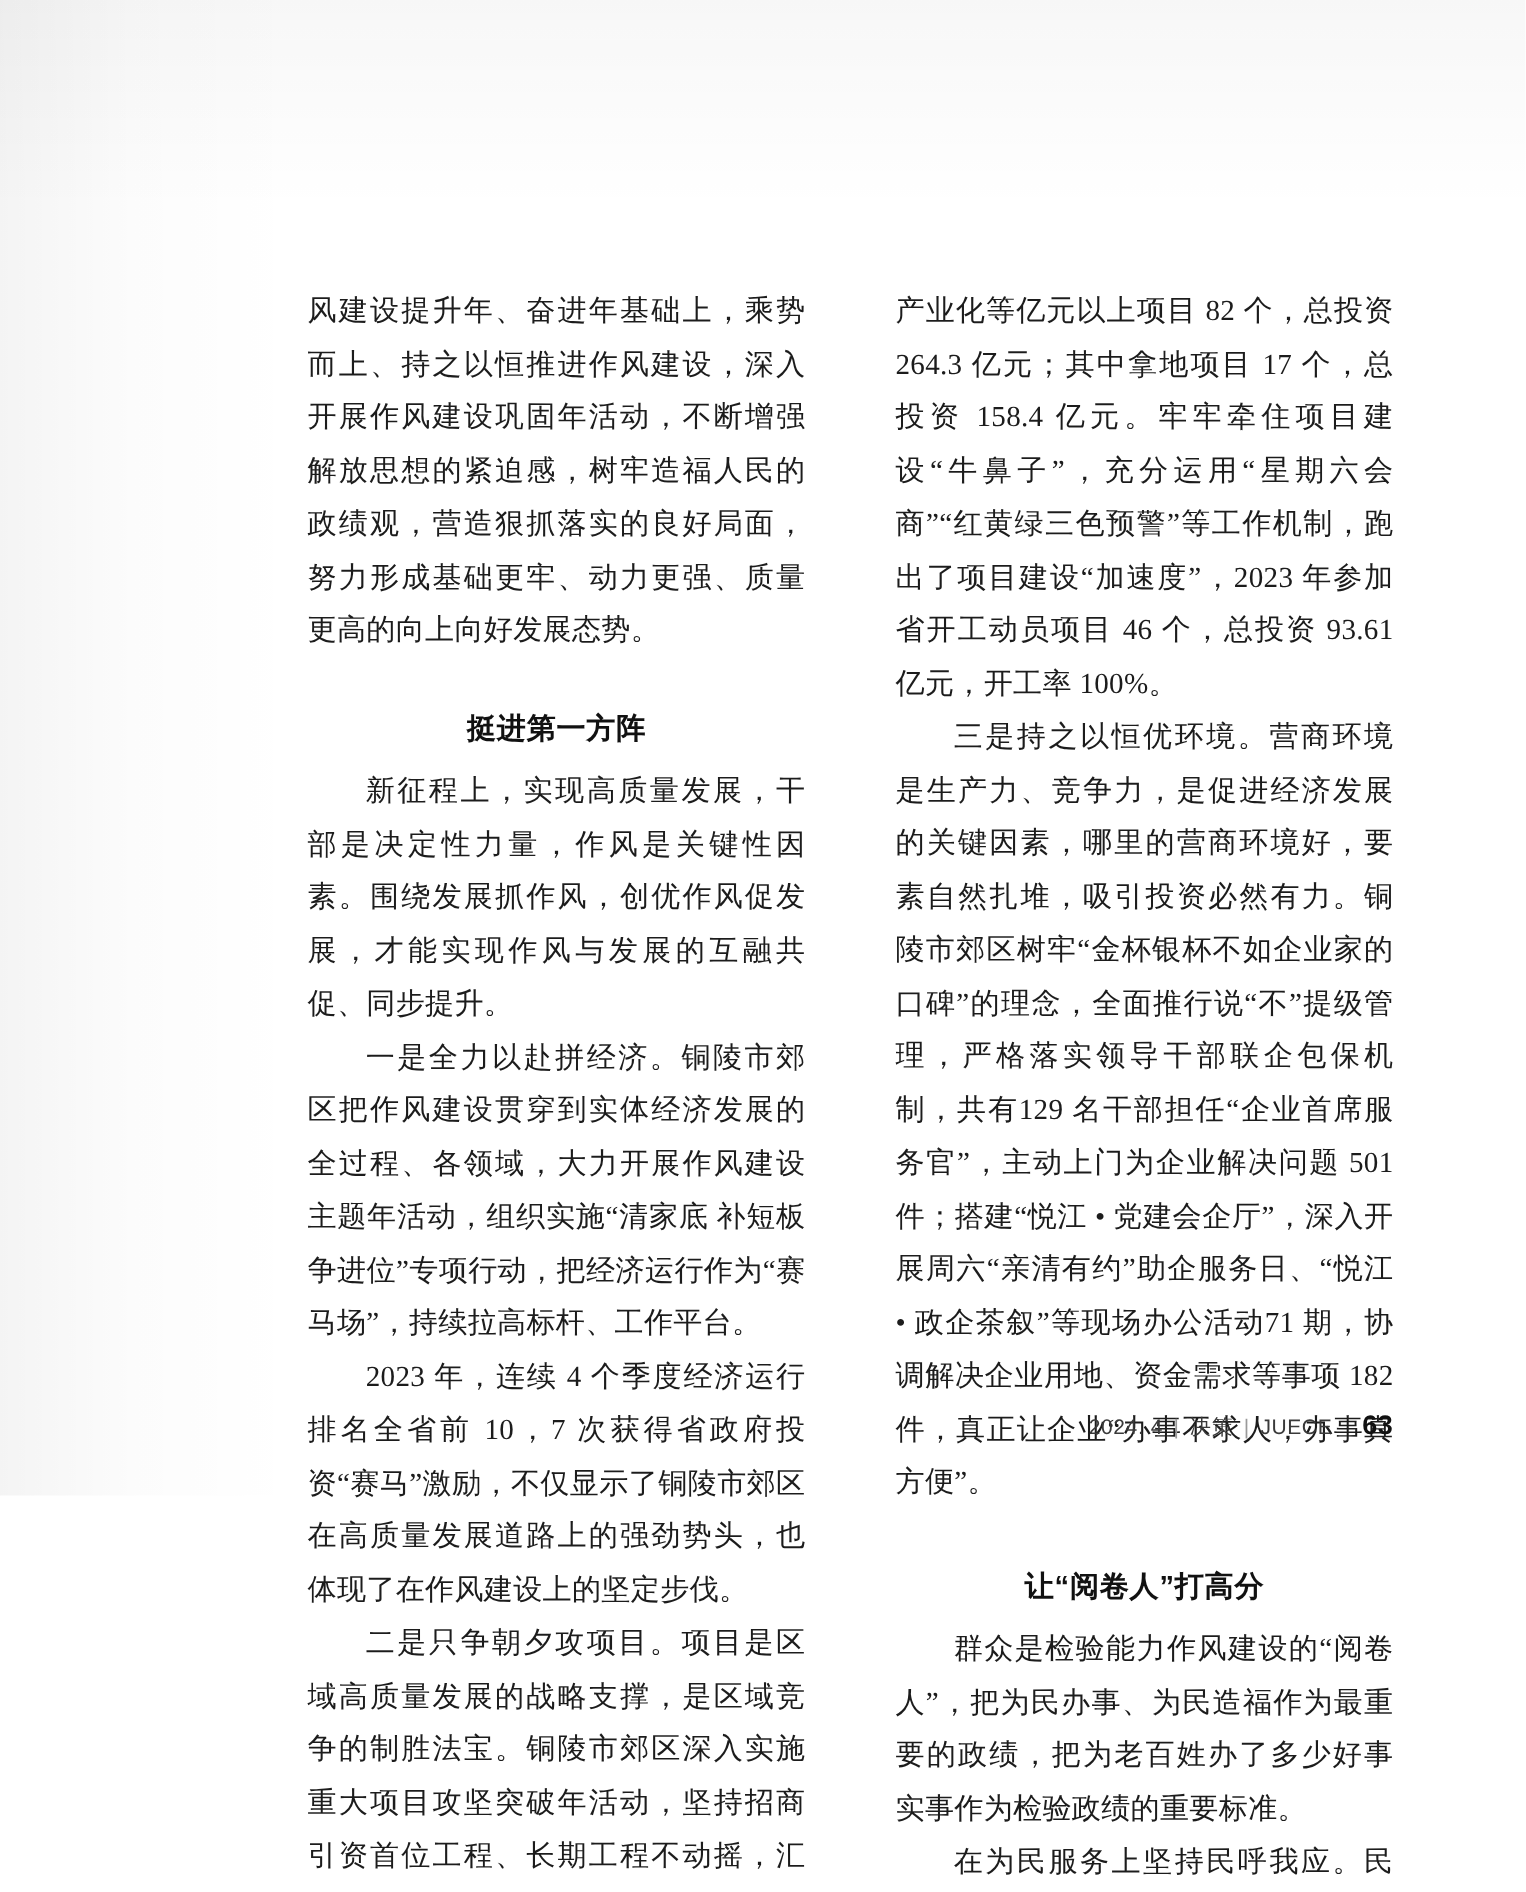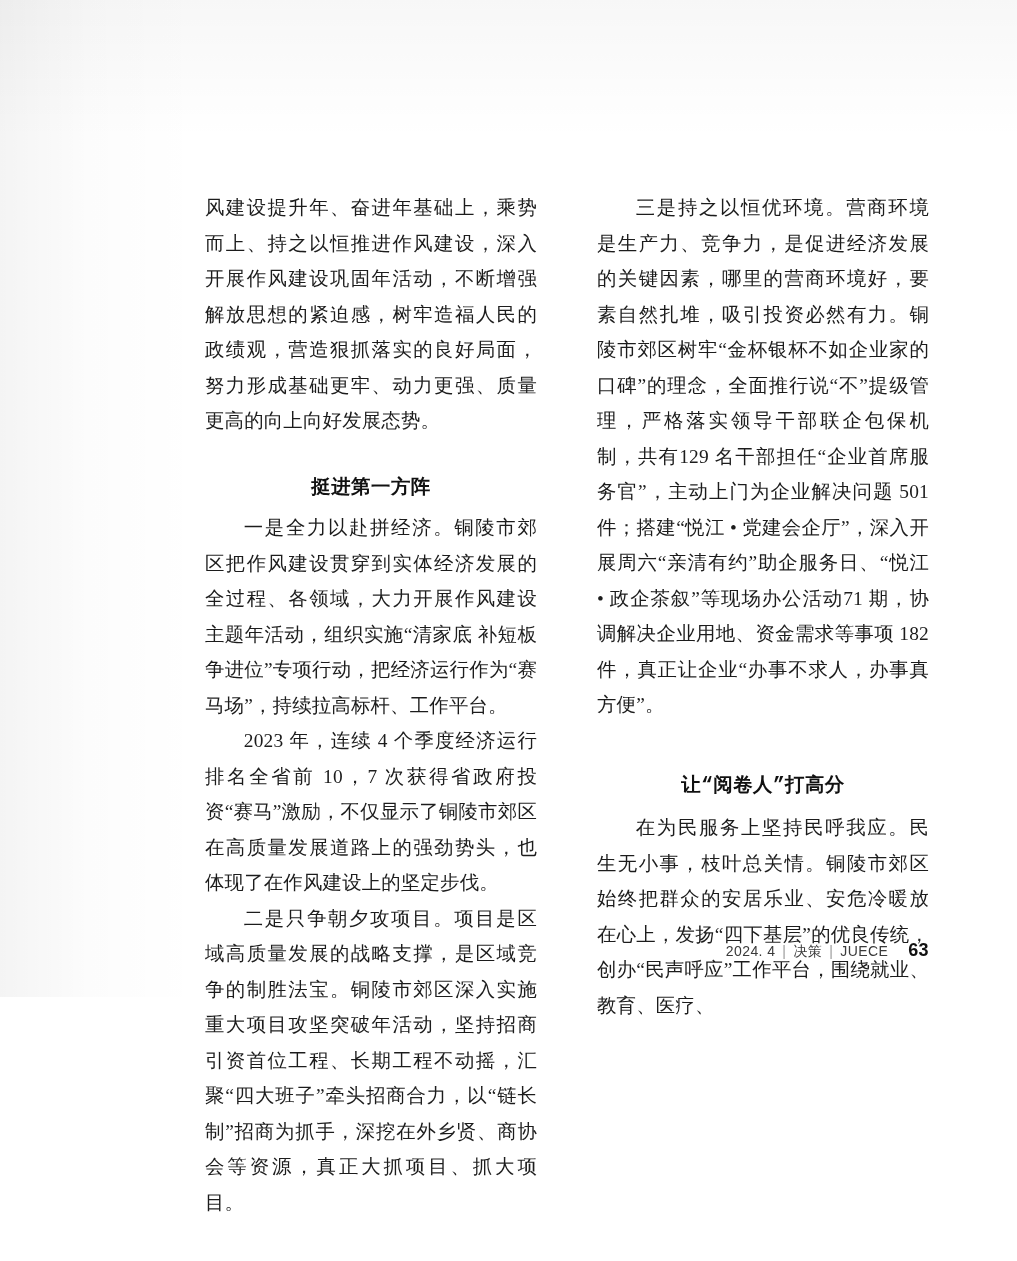--- a/index.html
+++ b/index.html
@@ -58,22 +58,21 @@
     font-family: "Liberation Sans", "DejaVu Sans", sans-serif;
     font-size: 19.4px;
     font-weight: bold;
     line-height: 35.5px;
     margin: 30px 0 6px 0;
     letter-spacing: 0.5px;
     color: #111;
     text-align: center;
   }
   h2.section-head.tight-top {
-    margin-top: 46px;
-    font-family: Liberation Mono, monospace;
+    margin-top: 34px;
   }
   .footer {
     position: absolute;
     right: 88px;
     bottom: 36px;
     display: flex;
     align-items: baseline;
     gap: 7px;
     font-family: "Liberation Sans", "DejaVu Sans", sans-serif;
     font-size: 14px;
@@ -94,29 +93,32 @@
 <body>
 
 <div class="page">
   <div class="page-shade"></div>
 
   <div class="columns">
 
     <div class="column">
       <p class="para">风建设提升年、奋进年基础上，乘势而上、持之以恒推进作风建设，深入开展作风建设巩固年活动，不断增强解放思想的紧迫感，树牢造福人民的政绩观，营造狠抓落实的良好局面，努力形成基础更牢、动力更强、质量更高的向上向好发展态势。</p>
       <h2 class="section-head">挺进第一方阵</h2>
+      <p class="para indent">新征程上，实现高质量发展，干部是决定性力量，作风是关键性因素。围绕发展抓作风，创优作风促发展，才能实现作风与发展的互融共促、同步提升。</p>
       <p class="para indent">一是全力以赴拼经济。铜陵市郊区把作风建设贯穿到实体经济发展的全过程、各领域，大力开展作风建设主题年活动，组织实施“清家底 补短板 争进位”专项行动，把经济运行作为“赛马场”，持续拉高标杆、工作平台。</p>
       <p class="para indent">2023 年，连续 4 个季度经济运行排名全省前 10，7 次获得省政府投资“赛马”激励，不仅显示了铜陵市郊区在高质量发展道路上的强劲势头，也体现了在作风建设上的坚定步伐。</p>
       <p class="para indent">二是只争朝夕攻项目。项目是区域高质量发展的战略支撑，是区域竞争的制胜法宝。铜陵市郊区深入实施重大项目攻坚突破年活动，坚持招商引资首位工程、长期工程不动摇，汇聚“四大班子”牵头招商合力，以“链长制”招商为抓手，深挖在外乡贤、商协会等资源，真正大抓项目、抓大项目。</p>
 
     </div>
 
     <div class="column">
+      <p class="para">产业化等亿元以上项目 82 个，总投资 264.3 亿元；其中拿地项目 17 个，总投资 158.4 亿元。牢牢牵住项目建设“牛鼻子”，充分运用“星期六会商”“红黄绿三色预警”等工作机制，跑出了项目建设“加速度”，2023 年参加省开工动员项目 46 个，总投资 93.61 亿元，开工率 100%。</p>
       <p class="para indent">三是持之以恒优环境。营商环境是生产力、竞争力，是促进经济发展的关键因素，哪里的营商环境好，要素自然扎堆，吸引投资必然有力。铜陵市郊区树牢“金杯银杯不如企业家的口碑”的理念，全面推行说“不”提级管理，严格落实领导干部联企包保机制，共有129 名干部担任“企业首席服务官”，主动上门为企业解决问题 501 件；搭建“悦江 • 党建会企厅”，深入开展周六“亲清有约”助企服务日、“悦江 • 政企茶叙”等现场办公活动71 期，协调解决企业用地、资金需求等事项 182 件，真正让企业“办事不求人，办事真方便”。</p>
       <h2 class="section-head tight-top">让“阅卷人”打高分</h2>
+      <p class="para indent">群众是检验能力作风建设的“阅卷人”，把为民办事、为民造福作为最重要的政绩，把为老百姓办了多少好事实事作为检验政绩的重要标准。</p>
       <p class="para indent">在为民服务上坚持民呼我应。民生无小事，枝叶总关情。铜陵市郊区始终把群众的安居乐业、安危冷暖放在心上，发扬“四下基层”的优良传统，创办“民声呼应”工作平台，围绕就业、教育、医疗、</p>
     </div>
 
   </div>
 
   <div class="footer">
     <span>2024. 4</span>
     <span class="sep">|</span>
     <span>决策</span>
     <span class="sep">|</span>

